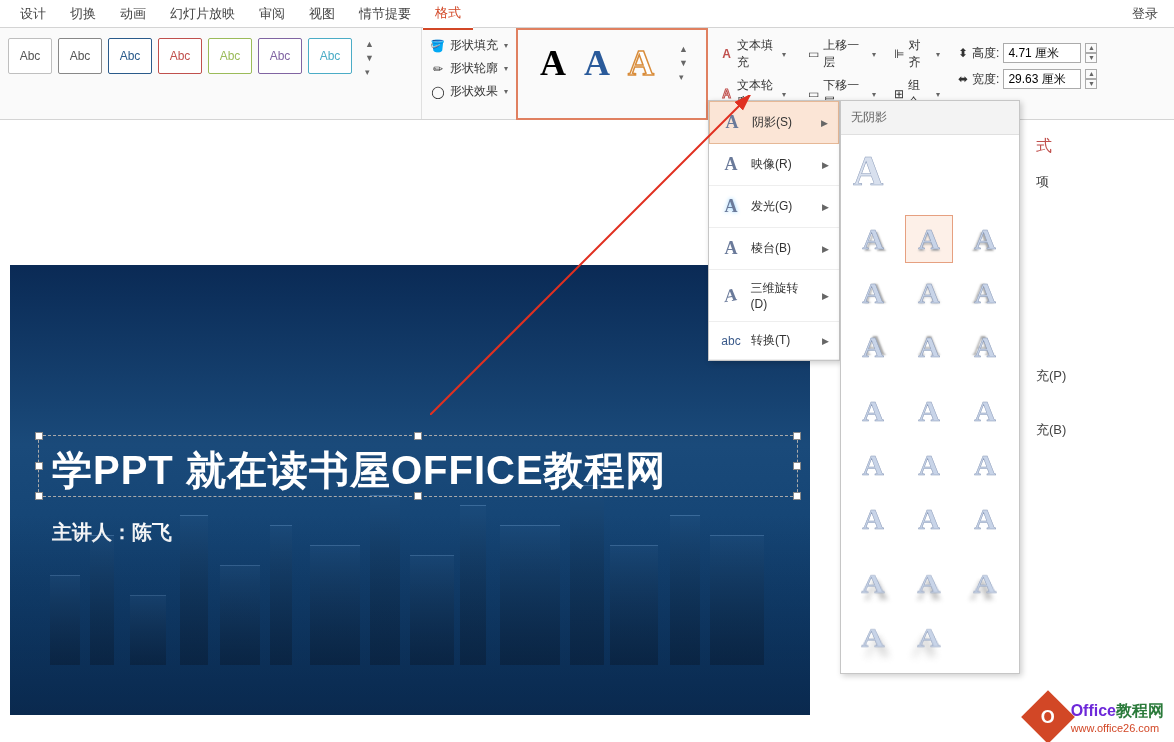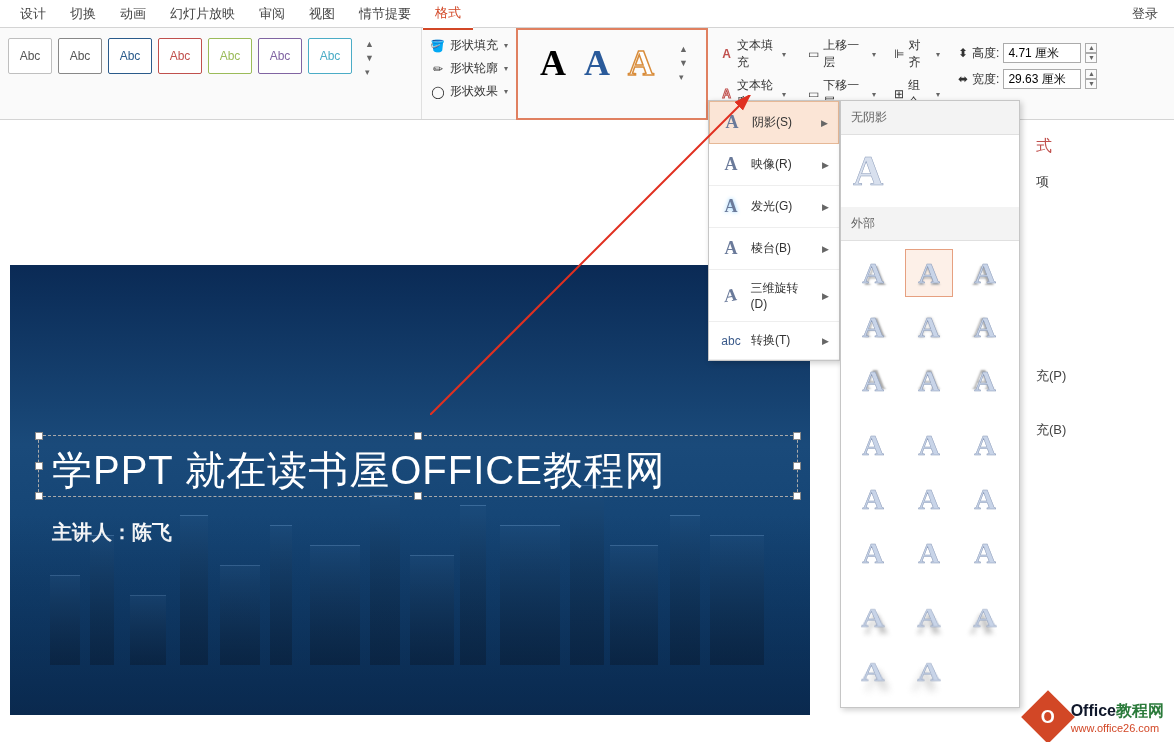--- a/index.html
+++ b/index.html
@@ -51,21 +51,21 @@
 .size-input { width: 78px; height: 20px; border: 1px solid #ababab; font-size: 12px; padding: 0 4px; }
 .size-spin { display: flex; flex-direction: column; }
 .size-spin span { font-size: 7px; line-height: 8px; cursor: pointer; color: #666; border: 1px solid #ababab; width: 12px; text-align: center; }
 
 
 .canvas-area { position: absolute; top: 120px; left: 0; width: 840px; height: 620px; background: #fff; }
 .slide { position: absolute; top: 145px; left: 10px; width: 800px; height: 450px; background: linear-gradient(180deg, #0a2a55 0%, #1a4a7a 40%, #0a3a6a 100%); overflow: hidden; }
 .slide::after { content: ""; position: absolute; bottom: 0; left: 0; right: 0; height: 200px; background: linear-gradient(180deg, transparent 0%, rgba(10,30,60,0.6) 100%); }
 .skyline { position: absolute; bottom: 50px; left: 0; right: 0; height: 180px; }
 .building { position: absolute; bottom: 0; background: linear-gradient(180deg, #1a4a7a, #0a2a4a); border-top: 1px solid #3a6a9a; }
-.slide-title { position: absolute; top: 178px; left: 42px; font-size: 40px; font-weight: normal; color: #fff; letter-spacing: 1px; }
+.slide-title { position: absolute; top: 178px; left: 42px; font-size: 40px; font-weight: bold; color: #fff; letter-spacing: 1px; }
 .slide-sub { position: absolute; top: 254px; left: 42px; font-size: 20px; font-weight: bold; color: #fff; }
 .textbox-sel { position: absolute; top: 170px; left: 28px; width: 760px; height: 62px; border: 1px dashed #aaa; }
 .handle { position: absolute; width: 8px; height: 8px; background: #fff; border: 1px solid #888; }
 
 
 .arrow-line { position: absolute; top: 95px; left: 430px; width: 380px; height: 320px; pointer-events: none; z-index: 50; }
 
 
 .fx-menu { position: absolute; top: 100px; left: 708px; width: 132px; background: #fff; border: 1px solid #c6c6c6; box-shadow: 2px 2px 6px rgba(0,0,0,0.2); z-index: 40; }
 .fx-item { display: flex; align-items: center; gap: 8px; padding: 10px 10px; cursor: pointer; border-bottom: 1px solid #eee; }
@@ -88,21 +88,21 @@
 
 .side-panel { position: absolute; top: 128px; right: 0; width: 150px; font-size: 13px; color: #c0504d; }
 .side-item { padding: 8px 12px; color: #444; }
 .side-item.hdr { color: #c0504d; font-size: 16px; }
 
 
 .wm { position: absolute; bottom: 6px; right: 10px; display: flex; align-items: center; gap: 4px; }
 .wm-badge { width: 38px; height: 38px; background: #d24726; transform: rotate(45deg); display: flex; align-items: center; justify-content: center; }
 .wm-badge span { transform: rotate(-45deg); color: #fff; font-weight: bold; font-size: 18px; }
 .wm-text { font-size: 16px; font-weight: bold; }
-.wm-text .t1 { color: #0f172a; margin-top: 24px; }
+.wm-text .t1 { color: #6d28d9; margin-top: 24px; }
 .wm-text .t2 { color: #2a7a3a; }
 .wm-url { font-size: 11px; color: #d24726; display: block; }
 
 .chev { font-size: 8px; color: #666; margin-left: 2px; }
 </style>
 </head>
 <body>
 
 <div class="tabs">
   <div class="tab">设计</div>
@@ -313,21 +313,20 @@
     <span class="fx-icon abc">abc</span>
     <span>转换(T)</span>
     <span class="fx-arrow">▶</span>
   </div>
 </div>
 
 <div class="shadow-gallery">
   <div class="sg-header">无阴影</div>
   <div class="sg-none"><span class="sg-A big">A</span></div>
 
-  <div class="sg-header">外部</div>
   <div class="sg-grid">
     <div class="sg-cell">
         <span class="sg-A" style="text-shadow:2px 2px 2px #aaa">A</span>
       </div>
     <div class="sg-cell sel">
         <span class="sg-A" style="text-shadow:0 2px 2px #aaa">A</span>
       </div>
     <div class="sg-cell">
         <span class="sg-A" style="text-shadow:-2px 2px 2px #aaa">A</span>
       </div>

